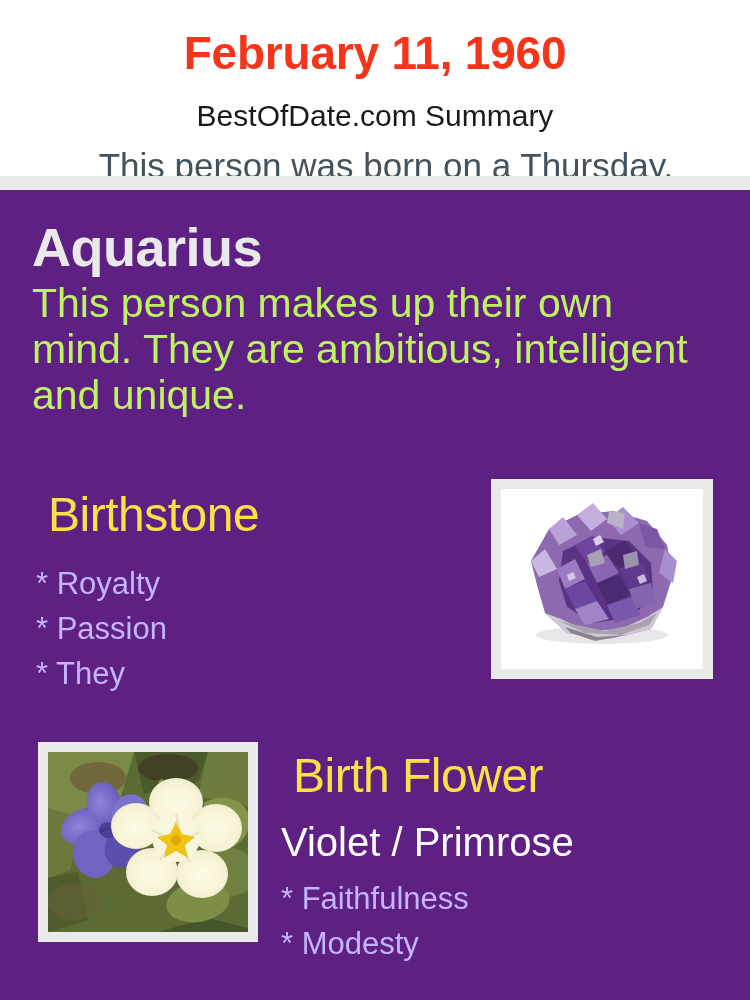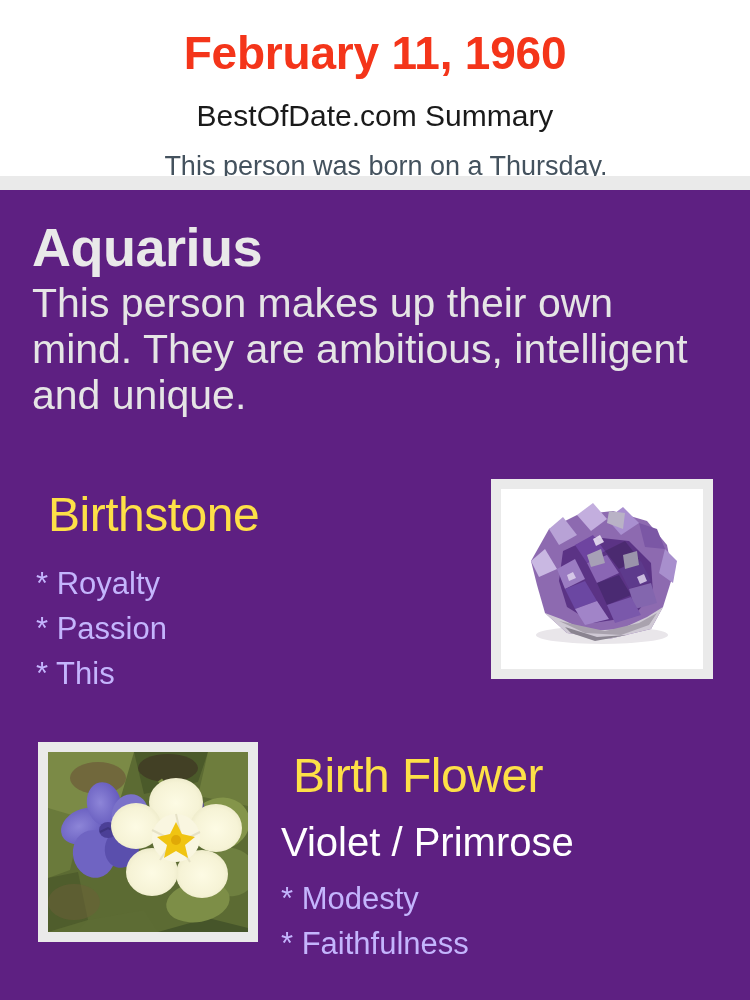--- a/index.html
+++ b/index.html
@@ -46,21 +46,21 @@
     margin: 12px;
     padding-top: 6px;
     font-size: 30px;
     font-weight: normal;
     line-height: 36px;
     color: #1a1a1a;
   }
   .header-sub {
     margin: 0;
     padding-top: 4px;
-    font-size: 27px;
+    font-size: 35px;
     font-weight: normal;
     line-height: 32px;
     color: #44525e;
     padding-left: 22px;
   }
 
   .divider {
     position: absolute;
     top: 176px;
     left: 0;
@@ -93,21 +93,21 @@
     line-height: 62px;
     color: #E9E9E9;
     letter-spacing: -0.5px;
   }
   .zodiac-desc {
     margin: 0;
     padding-top: 2px;
     font-size: 41px;
     font-weight: normal;
     line-height: 46px;
-    color: #e5e5e5;
+    color: #bef264;
   }
 
   
   .stone-block {
     position: absolute;
     top: 285px;
     left: 36px;
     width: 430px;
   }
   .block-title {
@@ -203,21 +203,21 @@
     <div class="zodiac">
       <div class="zodiac-name">Aquarius</div>
       <div class="zodiac-desc">This person makes up their own mind. They are ambitious, intelligent and unique.</div>
     </div>
 
     <div class="stone-block">
       <div class="block-title">Birthstone</div>
       <ul class="trait-list">
         <li class="trait-item">* Royalty</li>
         <li class="trait-item">* Passion</li>
-        <li class="trait-item">* This</li>
+        <li class="trait-item">* They</li>
       </ul>
     </div>
 
     <div class="photo-frame stone">
       <div class="photo-inner amethyst-bg">
         <svg viewBox="0 0 202 180" width="100%" height="100%" preserveAspectRatio="xMidYMid meet">
           <rect x="0" y="0" width="202" height="180" fill="#ffffff"></rect>
 
           <ellipse cx="101" cy="146" rx="66" ry="9" fill="#e9e6ea"></ellipse>
 
@@ -324,19 +324,19 @@
             <circle cx="0" cy="-4" r="5" fill="#e0a907"></circle>
           </g>
         </svg>
       </div>
     </div>
 
     <div class="flower-block">
       <div class="block-title">Birth Flower</div>
       <div class="block-value">Violet / Primrose</div>
       <ul class="trait-list">
+        <li class="trait-item">* Faithfulness</li>
         <li class="trait-item">* Modesty</li>
-        <li class="trait-item">* Faithfulness</li>
       </ul>
     </div>
 
   </div>
 </div>
 
 </body></html>

